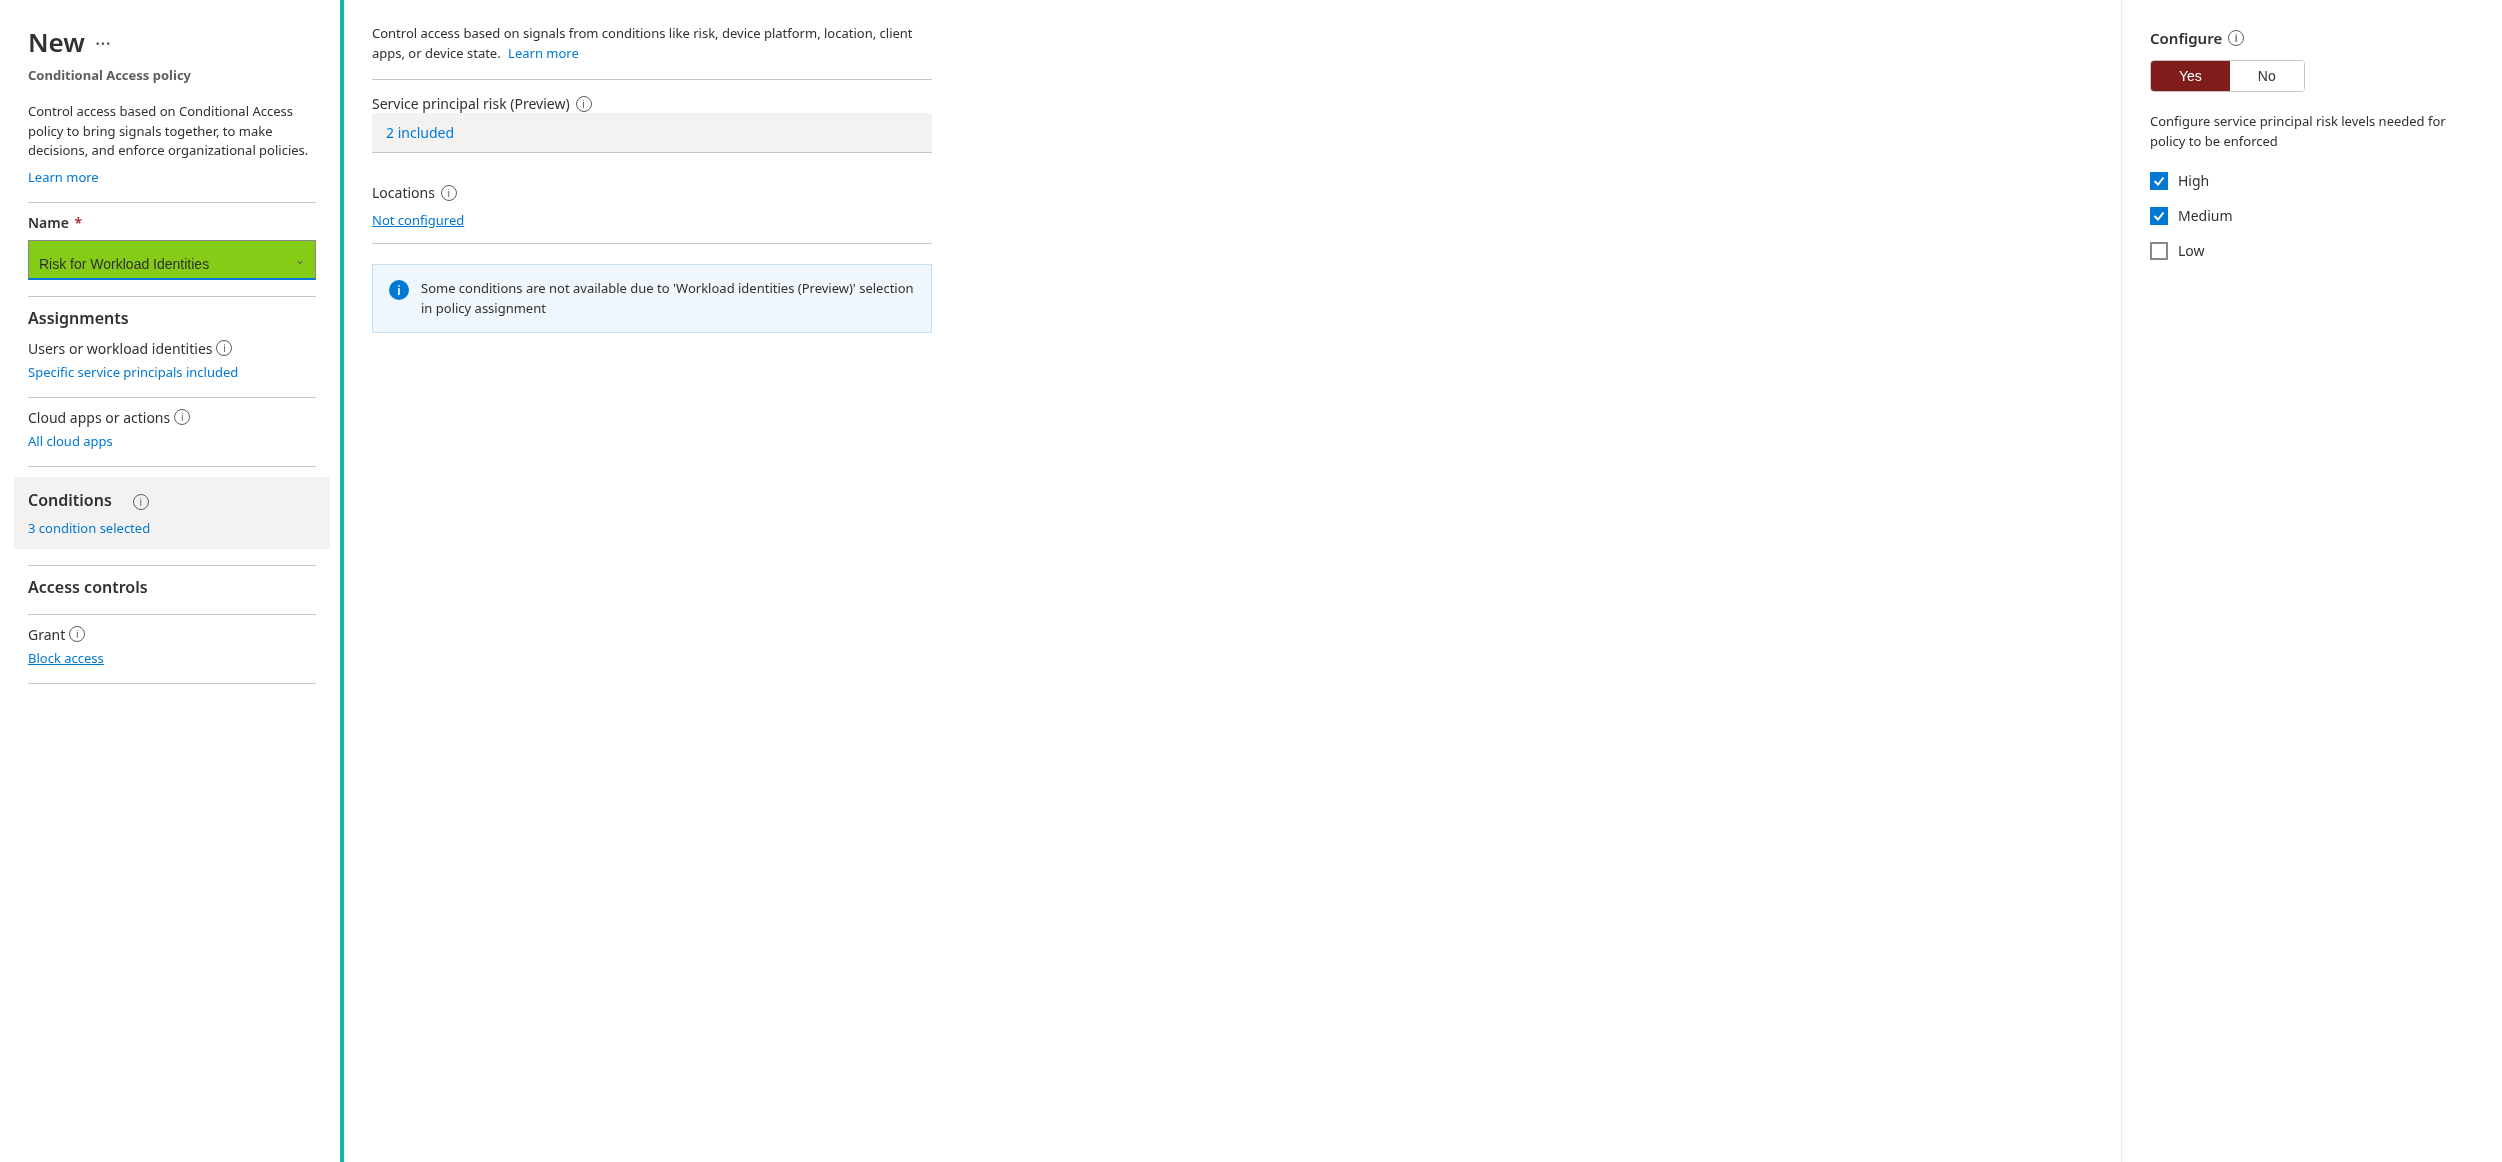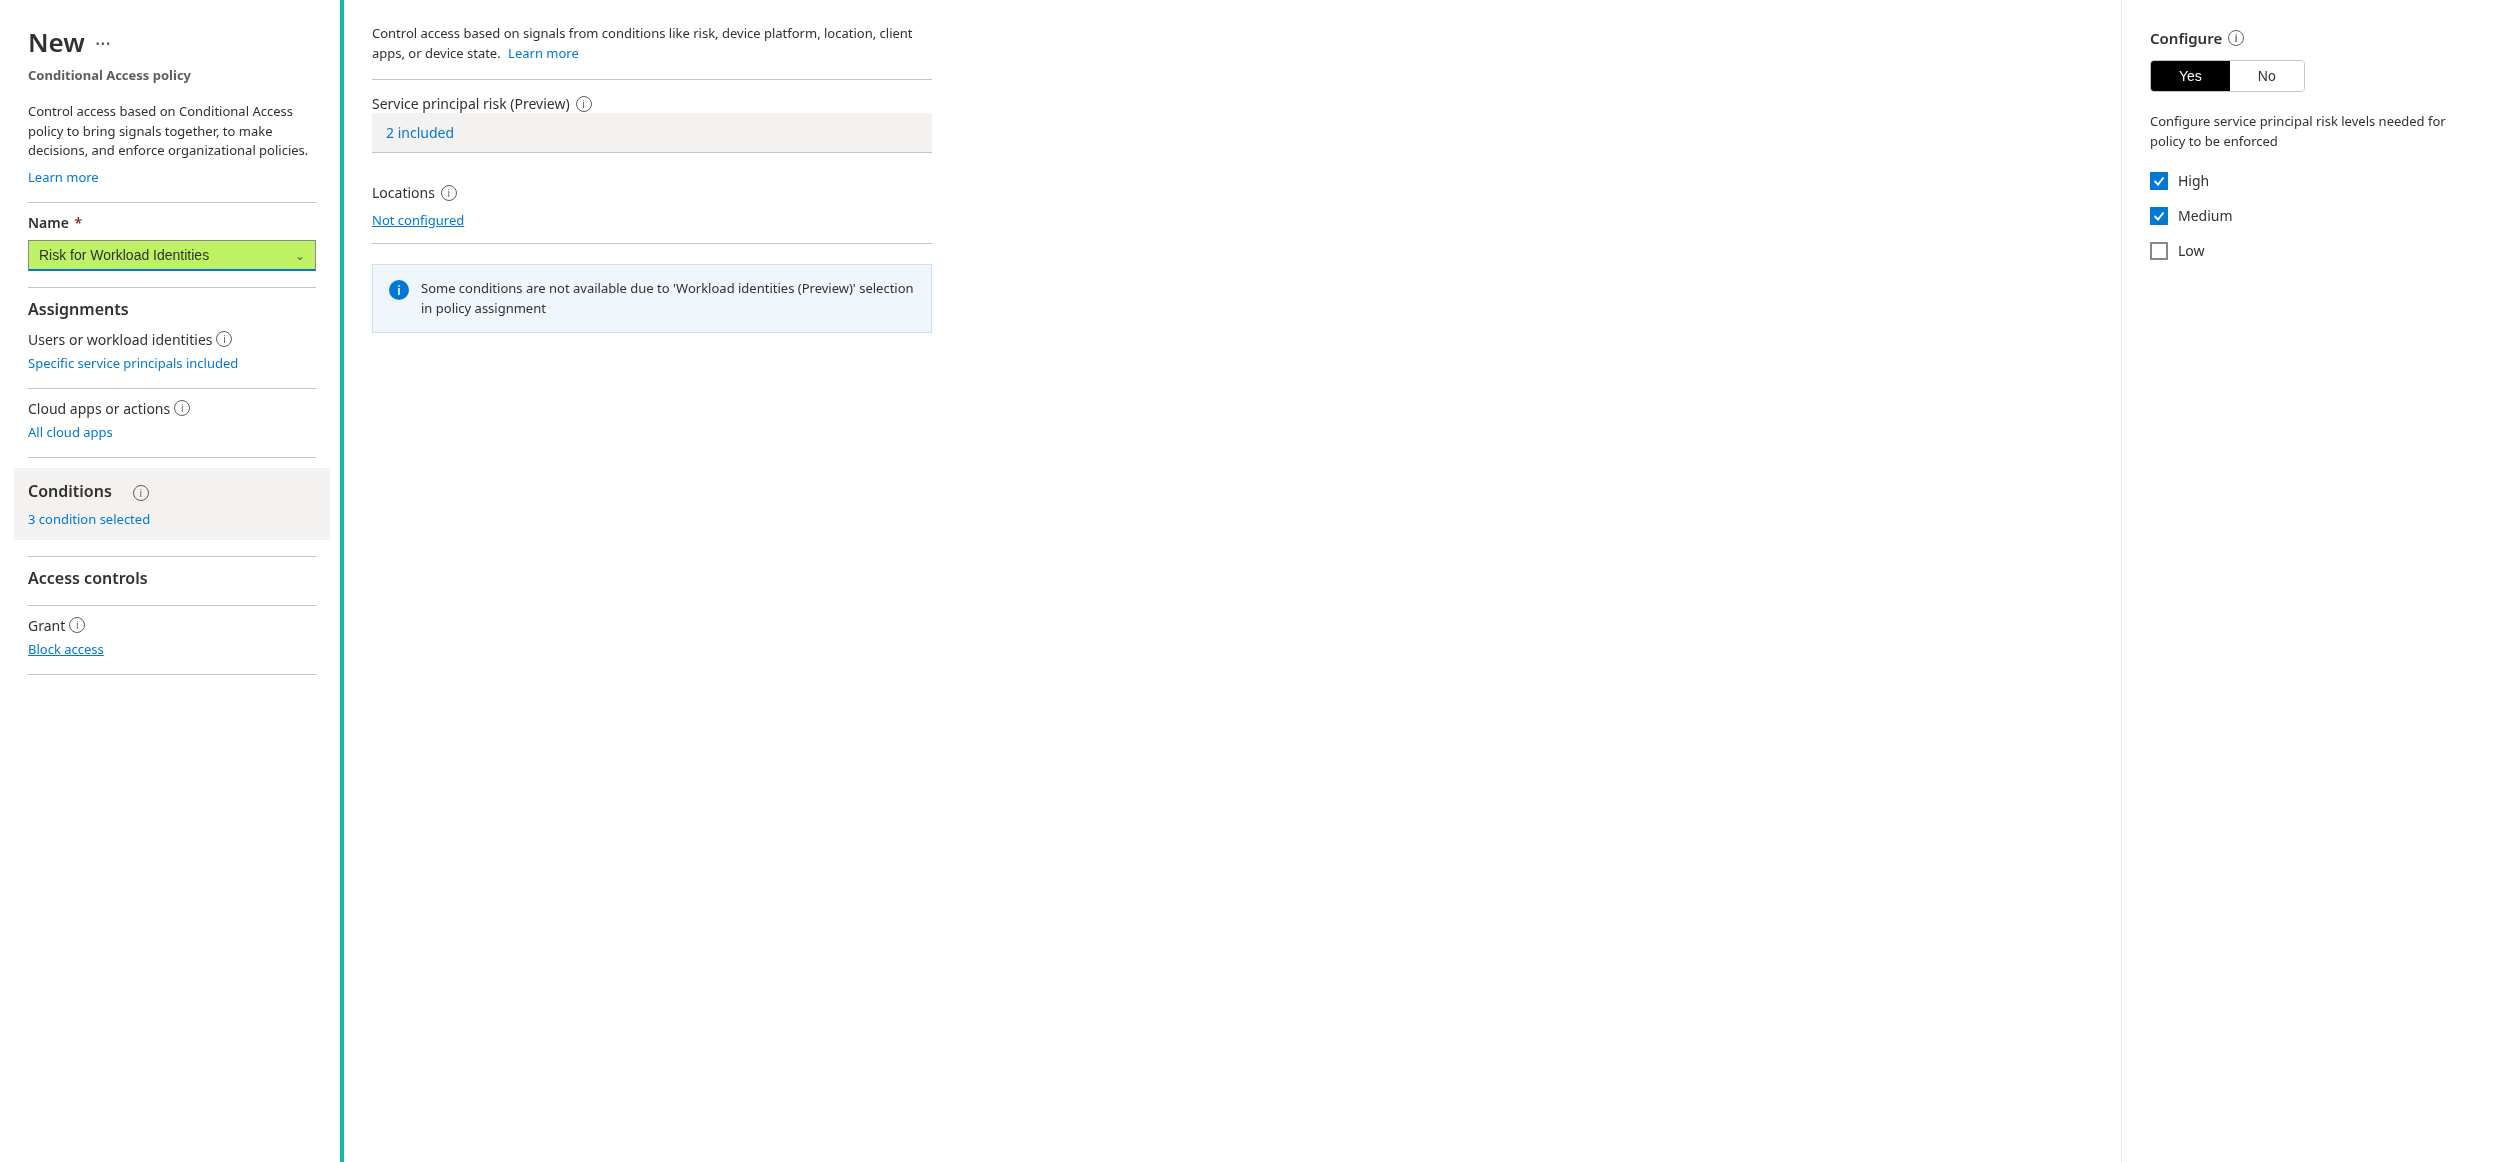--- a/index.html
+++ b/index.html
@@ -69,22 +69,22 @@
 
     .required-star {
       color: #a4262c;
       margin-left: 2px;
     }
 
     .name-input-wrapper {
       position: relative;
       border: 1px solid #8a8886;
       border-bottom: 2px solid #0078d4;
-      background: #bef264;
-      padding: 6px 32px 6px 10px;
+      background: #84cc16;
+      padding: 15px 32px 6px 10px;
       display: flex;
       align-items: center;
       cursor: text;
     }
 
     .name-input-wrapper input {
       border: none;
       outline: none;
       font-size: 14px;
       color: #323130;
@@ -286,21 +286,21 @@
     .toggle-btn {
       padding: 7px 28px;
       font-size: 14px;
       cursor: pointer;
       border: none;
       background: #fff;
       color: #323130;
     }
 
     .toggle-btn.active {
-      background: #000000;
+      background: #7f1d1d;
       color: #fff;
     }
 
     .configure-desc {
       font-size: 13px;
       color: #323130;
       margin-bottom: 20px;
       line-height: 1.5;
     }
 

